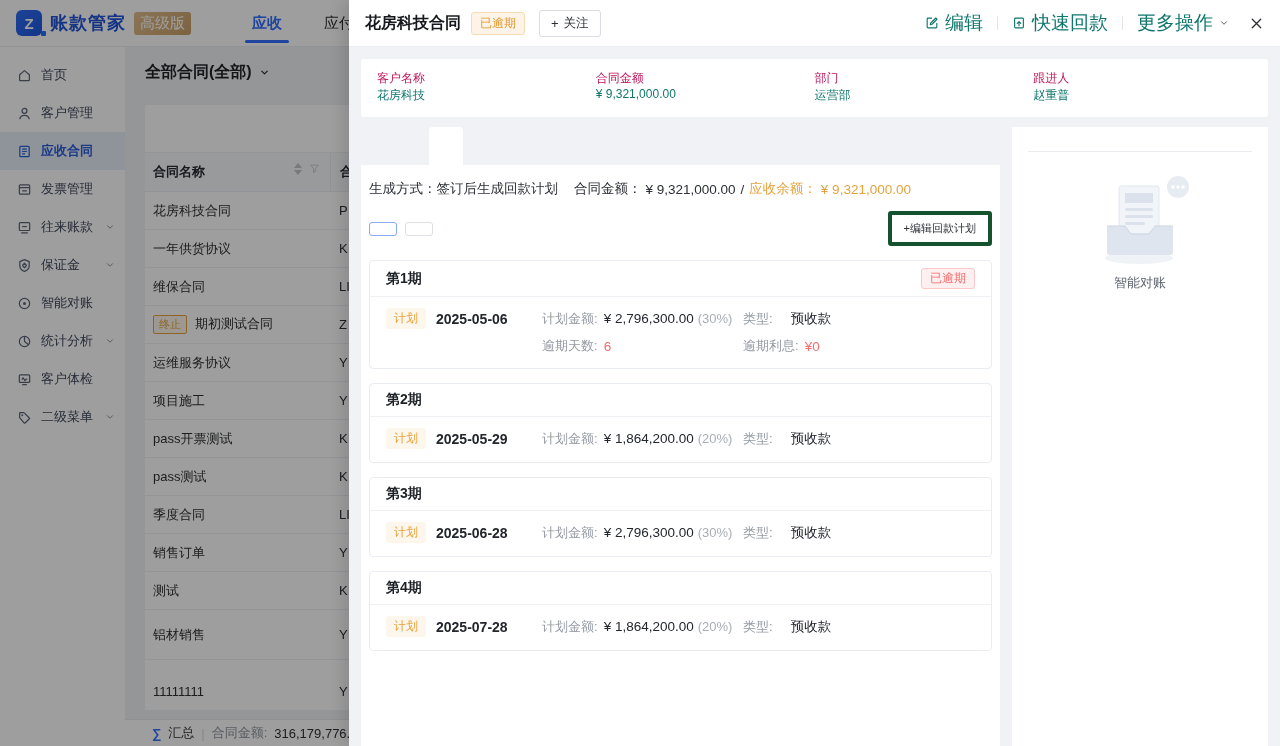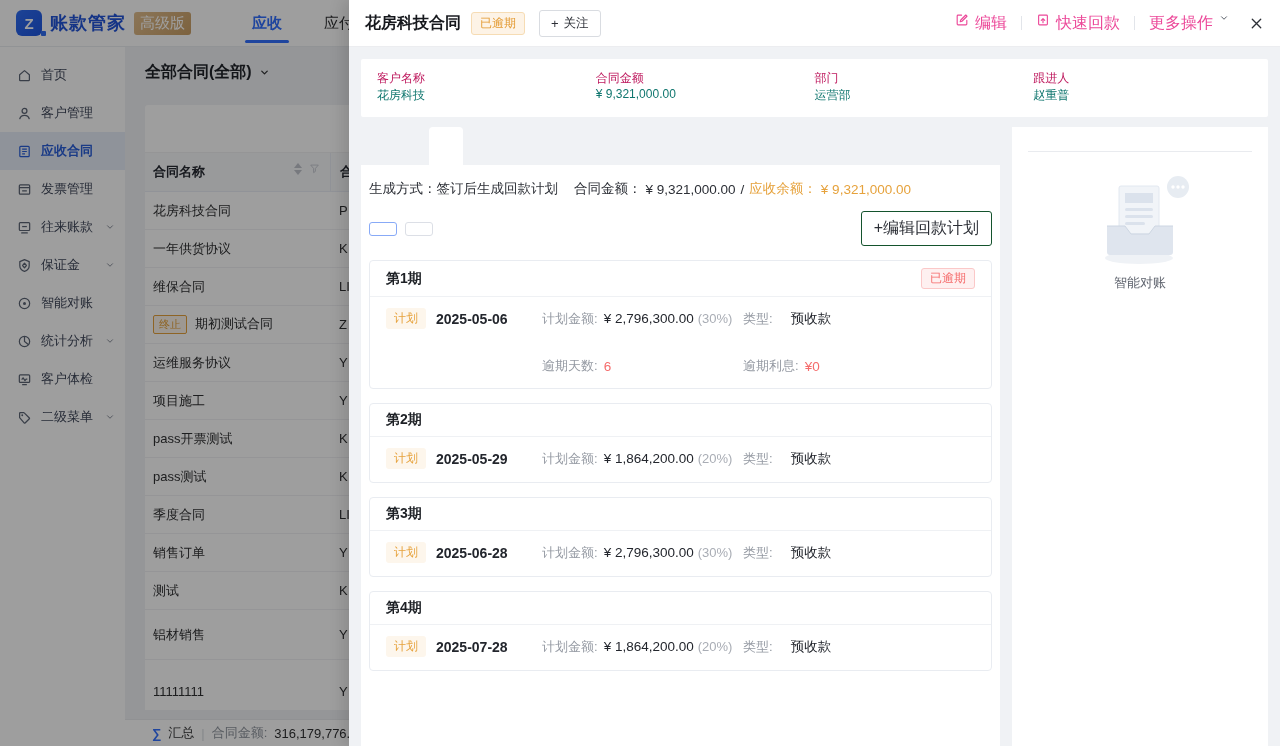--- a/index.html
+++ b/index.html
@@ -64,21 +64,21 @@
   .drawer{position:absolute;top:0;left:349px;right:0;bottom:0;background:#f0f2f5;z-index:10;
     box-shadow:-6px 0 14px rgba(0,0,0,.12);display:flex;flex-direction:column}
   .d-header{height:47px;min-height:47px;background:#fff;border-bottom:1px solid #ecedf0;display:flex;align-items:center;
     padding:0 16px;gap:10px;box-sizing:border-box}
   .d-title{font-size:16px;font-weight:bold;color:#16181d}
   .d-badge{background:#fdf3e6;border:1px solid #f6dcb4;color:#e39a32;font-size:12px;padding:2px 8px;border-radius:3px}
   .follow-btn{display:flex;align-items:center;gap:5px;border:1px solid #d9dce1;border-radius:3px;padding:4px 11px;
     font-size:12.5px;color:#2c2f36;background:#fff;margin-left:4px}
   .plus-glyph{font-size:13px;line-height:1;color:#2c2f36}
   .d-actions{margin-left:auto;display:flex;align-items:center;gap:14px}
-  .action{display:flex;align-items:flex-start;gap:6px;font-size:16px;color:#ec4899}
+  .action{display:flex;align-items:center;gap:6px;font-size:19px;color:#0f766e}
   .action svg{width:14px;height:14px}
   .chev-sm{width:10px;height:10px;color:#5a5f69}
   .chev-sm svg{width:10px;height:10px}
   .sep{width:1px;height:14px;background:#e2e5ea}
   .close-btn{margin-left:6px;width:15px;height:15px;color:#2c2f36}
   .close-btn svg{width:15px;height:15px}
 
   .d-body{flex:1;display:flex;flex-direction:column;padding:12px 12px 0;min-height:0;box-sizing:border-box}
   .info-card{background:#fff;border-radius:2px;padding:11px 16px 13px;display:grid;grid-template-columns:1fr 1fr 1fr 1fr}
   .info-label{font-size:12px;color:#be185d}
@@ -92,28 +92,28 @@
   .d-panel{flex:1;background:#fff;padding:15px 8px;overflow:hidden}
   .meta-line{font-size:13.5px;color:#2c2f36;display:flex;align-items:center;flex-wrap:nowrap;white-space:nowrap}
   .ml14{margin-left:16px}
   .slash{margin:0 5px;color:#2c2f36}
   .orange{color:#e6a23c}
   .gap4{margin-left:4px}
   .toggle-row{display:flex;align-items:center;margin-top:13px}
   .toggle-btn{border:1px solid #dcdfe6;background:#fff;color:#3b3f48;font-size:13px;padding:6px 13px;border-radius:3px;
     margin-right:8px;font-family:inherit}
   .toggle-btn.active{border-color:#88aaf7;color:#3370ff}
-  .edit-plan-btn{margin-left:auto;border:1px solid #14532d;background:#fff;color:#2c2f36;font-size:16px;padding:6px 12px;
+  .edit-plan-btn{margin-left:auto;border:4px solid #14532d;background:#fff;color:#2c2f36;font-size:11px;padding:6px 12px;
     border-radius:3px;font-family:inherit}
   .p-list{margin-top:14px;display:flex;flex-direction:column;gap:14px;overflow:hidden}
   .p-card{border:1px solid #e9ecf1;border-radius:4px;background:#fff}
   .p-head{display:flex;align-items:center;padding:7px 16px;border-bottom:1px solid #eff1f4}
   .p-title{font-size:14px;font-weight:bold;color:#1d2025}
   .p-badge{margin-left:auto;background:#fef0f0;border:1px solid #fbc8c8;color:#f56c6c;font-size:12px;padding:1px 8px;border-radius:3px}
-  .p-body{display:grid;grid-template-columns:50px 106px minmax(0,1fr) 232px;row-gap:28px;align-items:center;padding:11px 16px 13px}
+  .p-body{display:grid;grid-template-columns:50px 106px minmax(0,1fr) 232px;row-gap:8px;align-items:center;padding:11px 16px 13px}
   .p-tag{justify-self:start;background:#fdf6ec;color:#e6a23c;font-size:12px;padding:2px 8px;border-radius:3px}
   .p-date{font-size:14px;color:#23262d;font-weight:bold}
   .p-cell{display:flex;align-items:center;white-space:nowrap;overflow:hidden}
   .p-lab{color:#959aa3;font-size:13px;margin-right:6px}
   .p-val{color:#23262d;font-size:13.5px}
   .p-pct{color:#a9adb5;font-size:13px;margin-left:4px}
   .p-val2{color:#23262d;font-size:13.5px;margin-left:12px}
   .p-red{color:#f56c6c;font-size:13.5px}
   .p-r2a{grid-column:3}
   .p-r2b{grid-column:4}

